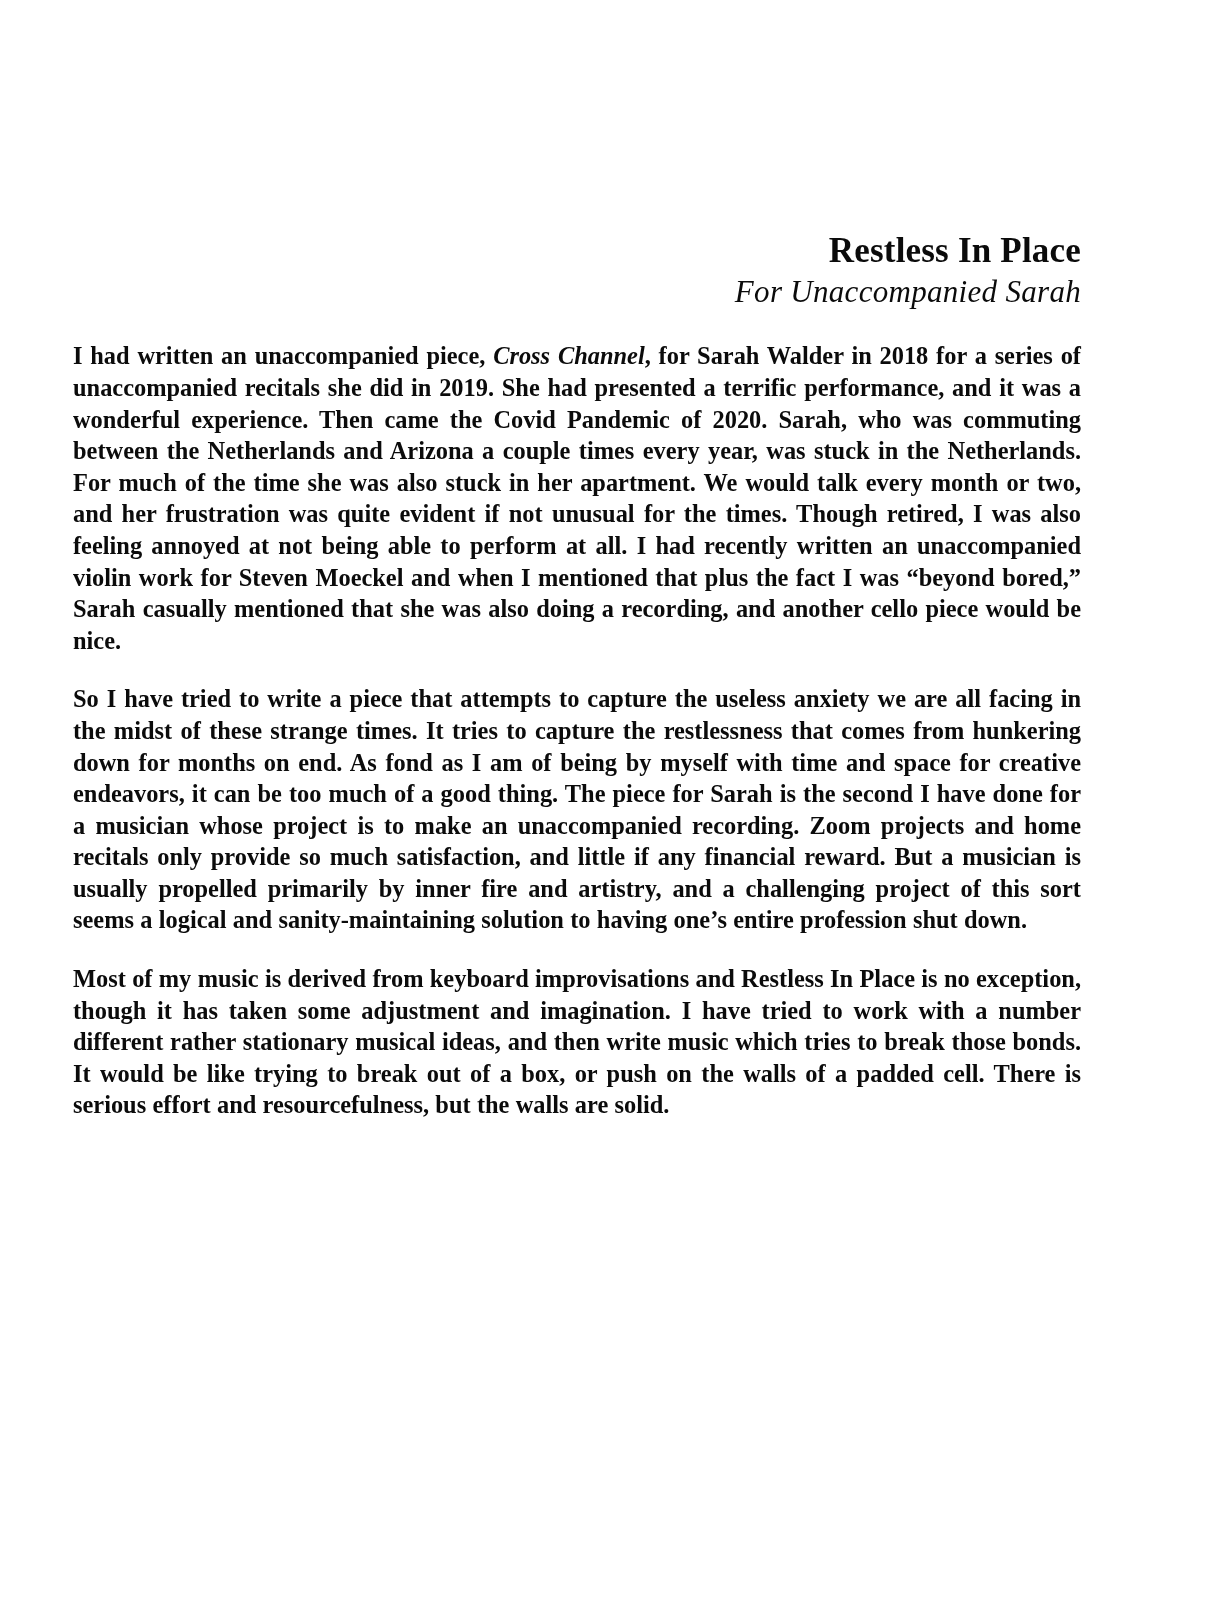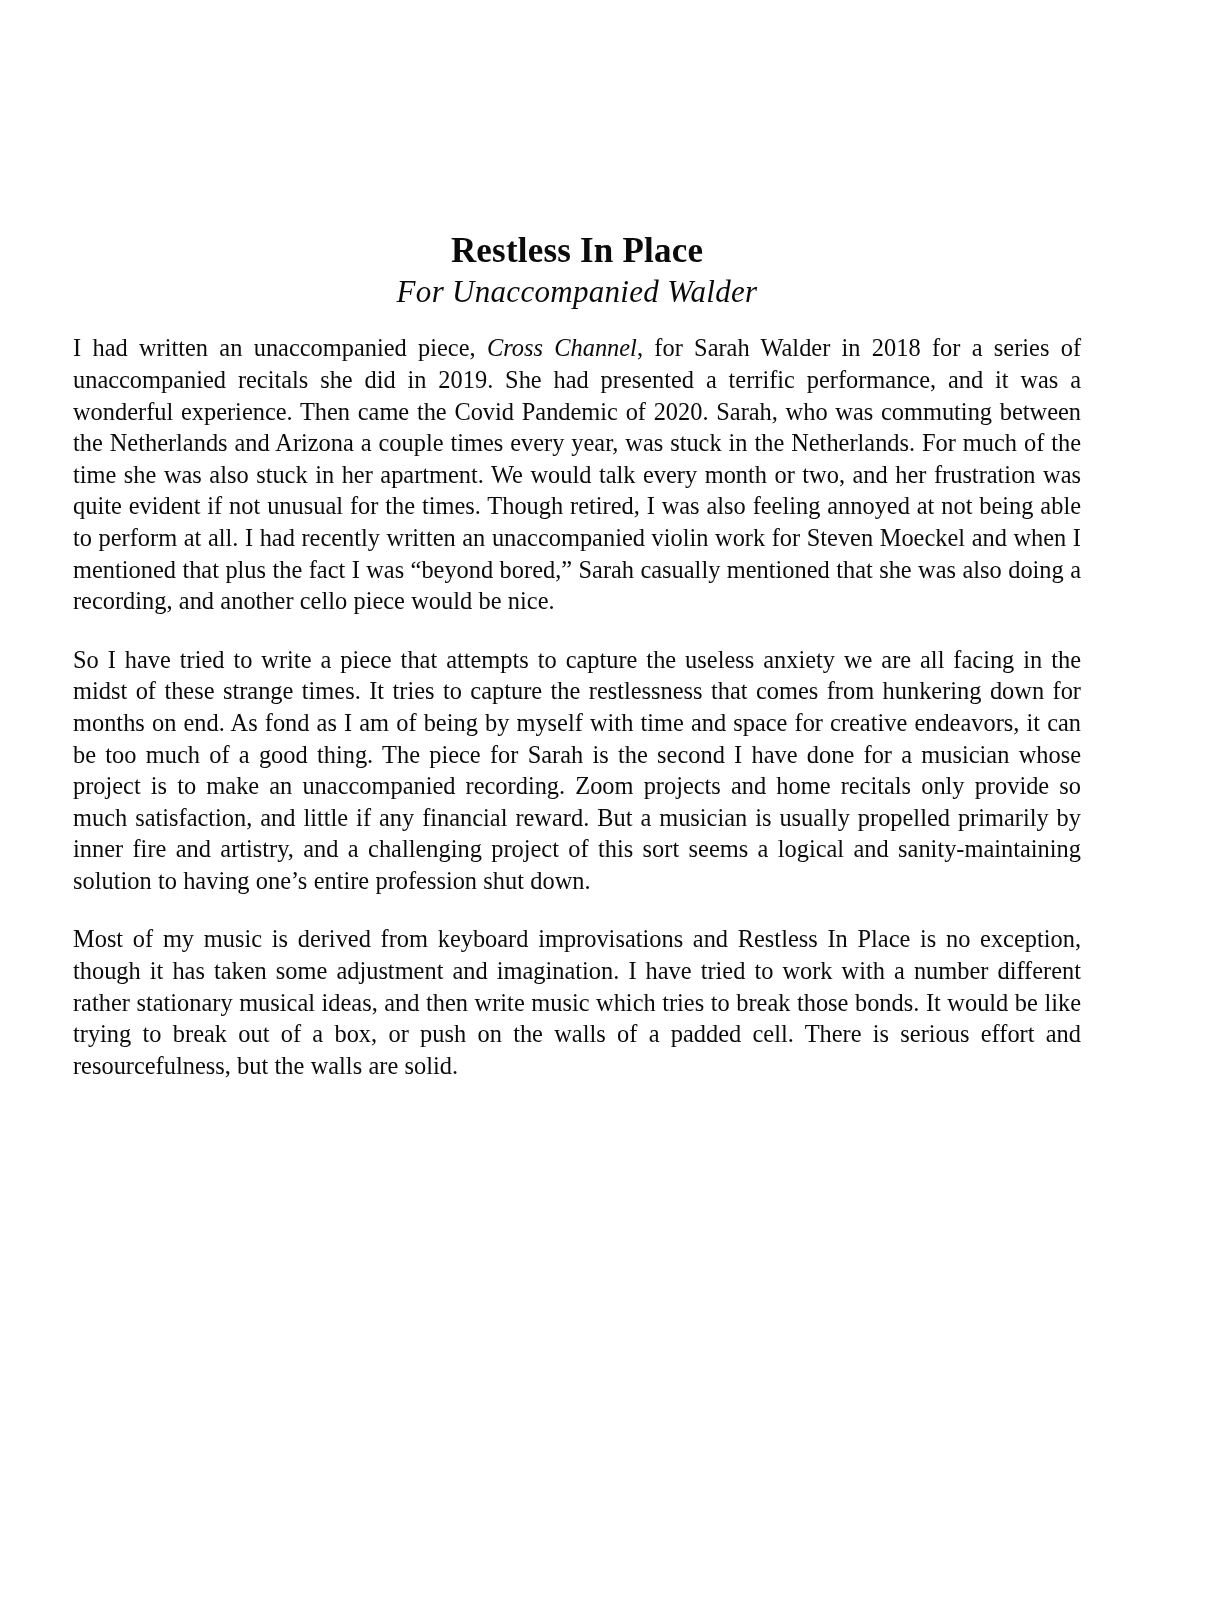--- a/index.html
+++ b/index.html
@@ -22,21 +22,21 @@
     padding: 0;
     overflow: hidden;
   }
   .content {
     position: absolute;
     left: 73px;
     top: 0;
     width: 1008px;
   }
   .titles {
-    text-align: center;
+    text-align: right;
     padding-top: 232px;
     font-family: Liberation Serif, serif;
   }
   .doc-title {
     font-size: 35px;
     font-weight: bold;
     line-height: 1.08;
     letter-spacing: 0.2px;
     margin: 0;
   }
@@ -49,21 +49,22 @@
     letter-spacing: 0.3px;
   }
   .doc-heading {
     font-size: 30px;
     font-weight: normal;
     line-height: 1.2;
     margin: 6px 0 0 0;
     letter-spacing: 0.4px;
   }
   .body-block {
-    margin-top: 22px;
+    margin-top: 30px;
+    font-weight: bold;
   }
   p.para {
     font-size: 24.4px;
     line-height: 31.6px;
     text-align: justify;
     text-justify: inter-word;
     margin: 0 0 27px 0;
     word-spacing: 0.2px;
     hyphens: none;
   }
@@ -75,21 +76,21 @@
   }
 </style>
 </head>
 <body>
 
 <div class="page">
   <div class="content">
 
     <div class="titles">
       <div class="doc-title">Restless In Place</div>
-      <div class="doc-subtitle">For Unaccompanied Walder</div>
+      <div class="doc-subtitle">For Unaccompanied Sarah</div>
     </div>
 
     <div class="body-block">
       <p class="para"><span>I had written an unaccompanied piece, </span><span class="it">Cross Channel</span><span>, for Sarah Walder in 2018 for a series of unaccompanied recitals she did in 2019.  She had presented a terrific performance, and it was a wonderful experience.  Then came the Covid Pandemic of 2020.  Sarah, who was commuting between the Netherlands and Arizona a couple times every year, was stuck in the Netherlands.  For much of the time she was also stuck in her apartment.  We would talk every month or two, and her frustration was quite evident if not unusual for the times.  Though retired, I was also feeling annoyed at not being able to perform at all.  I had recently written an unaccompanied violin work for Steven Moeckel and when I mentioned that plus the fact I was “beyond bored,” Sarah casually mentioned that she was also doing a recording, and another cello piece would be nice.</span></p>
       <p class="para"><span>So I have tried to write a piece that attempts to capture the useless anxiety we are all facing in the midst of these strange times.  It tries to capture the restlessness that comes from hunkering down for months on end.  As fond as I am of being by myself with time and space for creative endeavors, it can be too much of a good thing.  The piece for Sarah is the second I have done for a musician whose project is to make an unaccompanied recording.  Zoom projects and home recitals only provide so much satisfaction, and little if any financial reward.  But a musician is usually propelled primarily by inner fire and artistry, and a challenging project of this sort seems a logical and sanity-maintaining solution to having one’s entire profession shut down.</span></p>
       <p class="para"><span>Most of my music is derived from keyboard improvisations and Restless In Place is no exception, though it has taken some adjustment and imagination.  I have tried to work with a number different rather stationary musical ideas, and then write music which tries to break those bonds.  It would be like trying to break out of a box, or push on the walls of a padded cell.  There is serious effort and resourcefulness, but the walls are solid.</span></p>
     </div>
 
   </div>
 </div>

